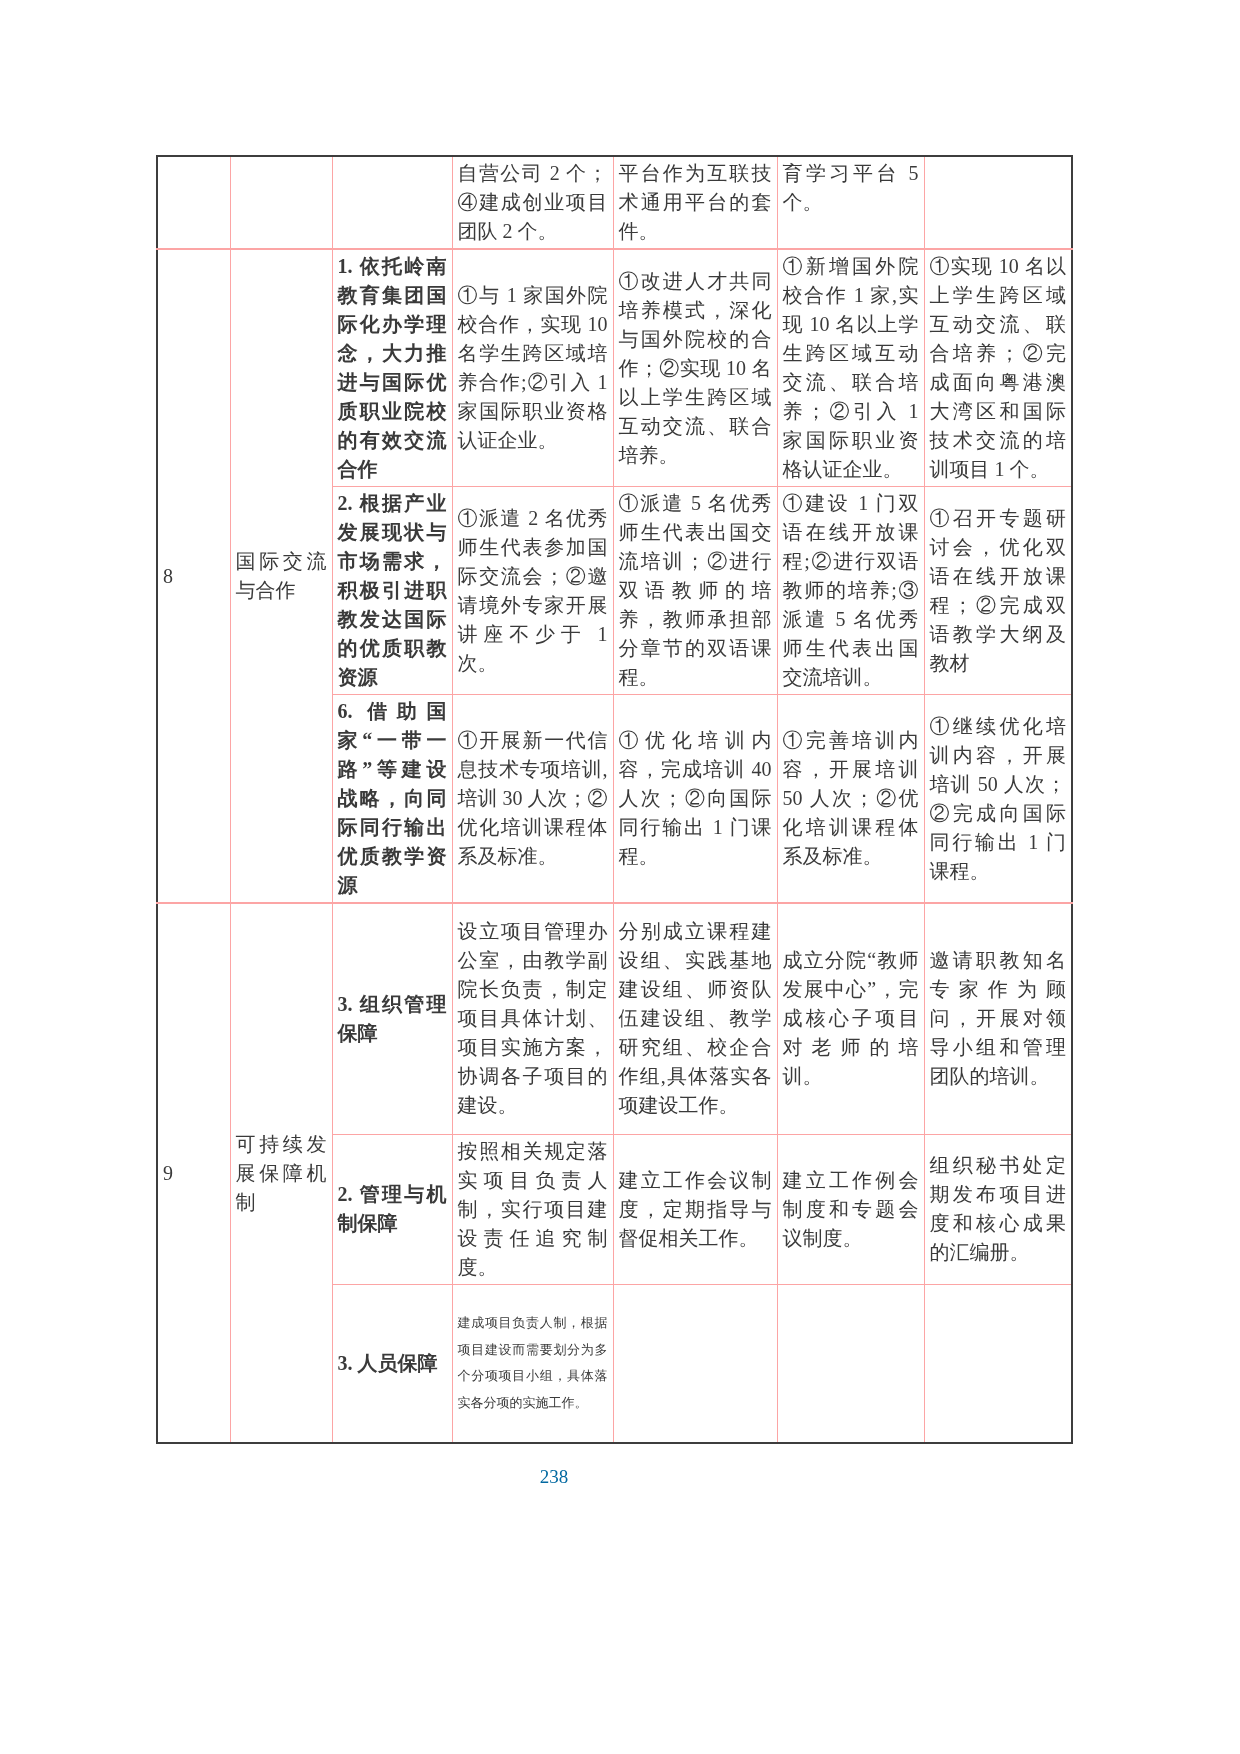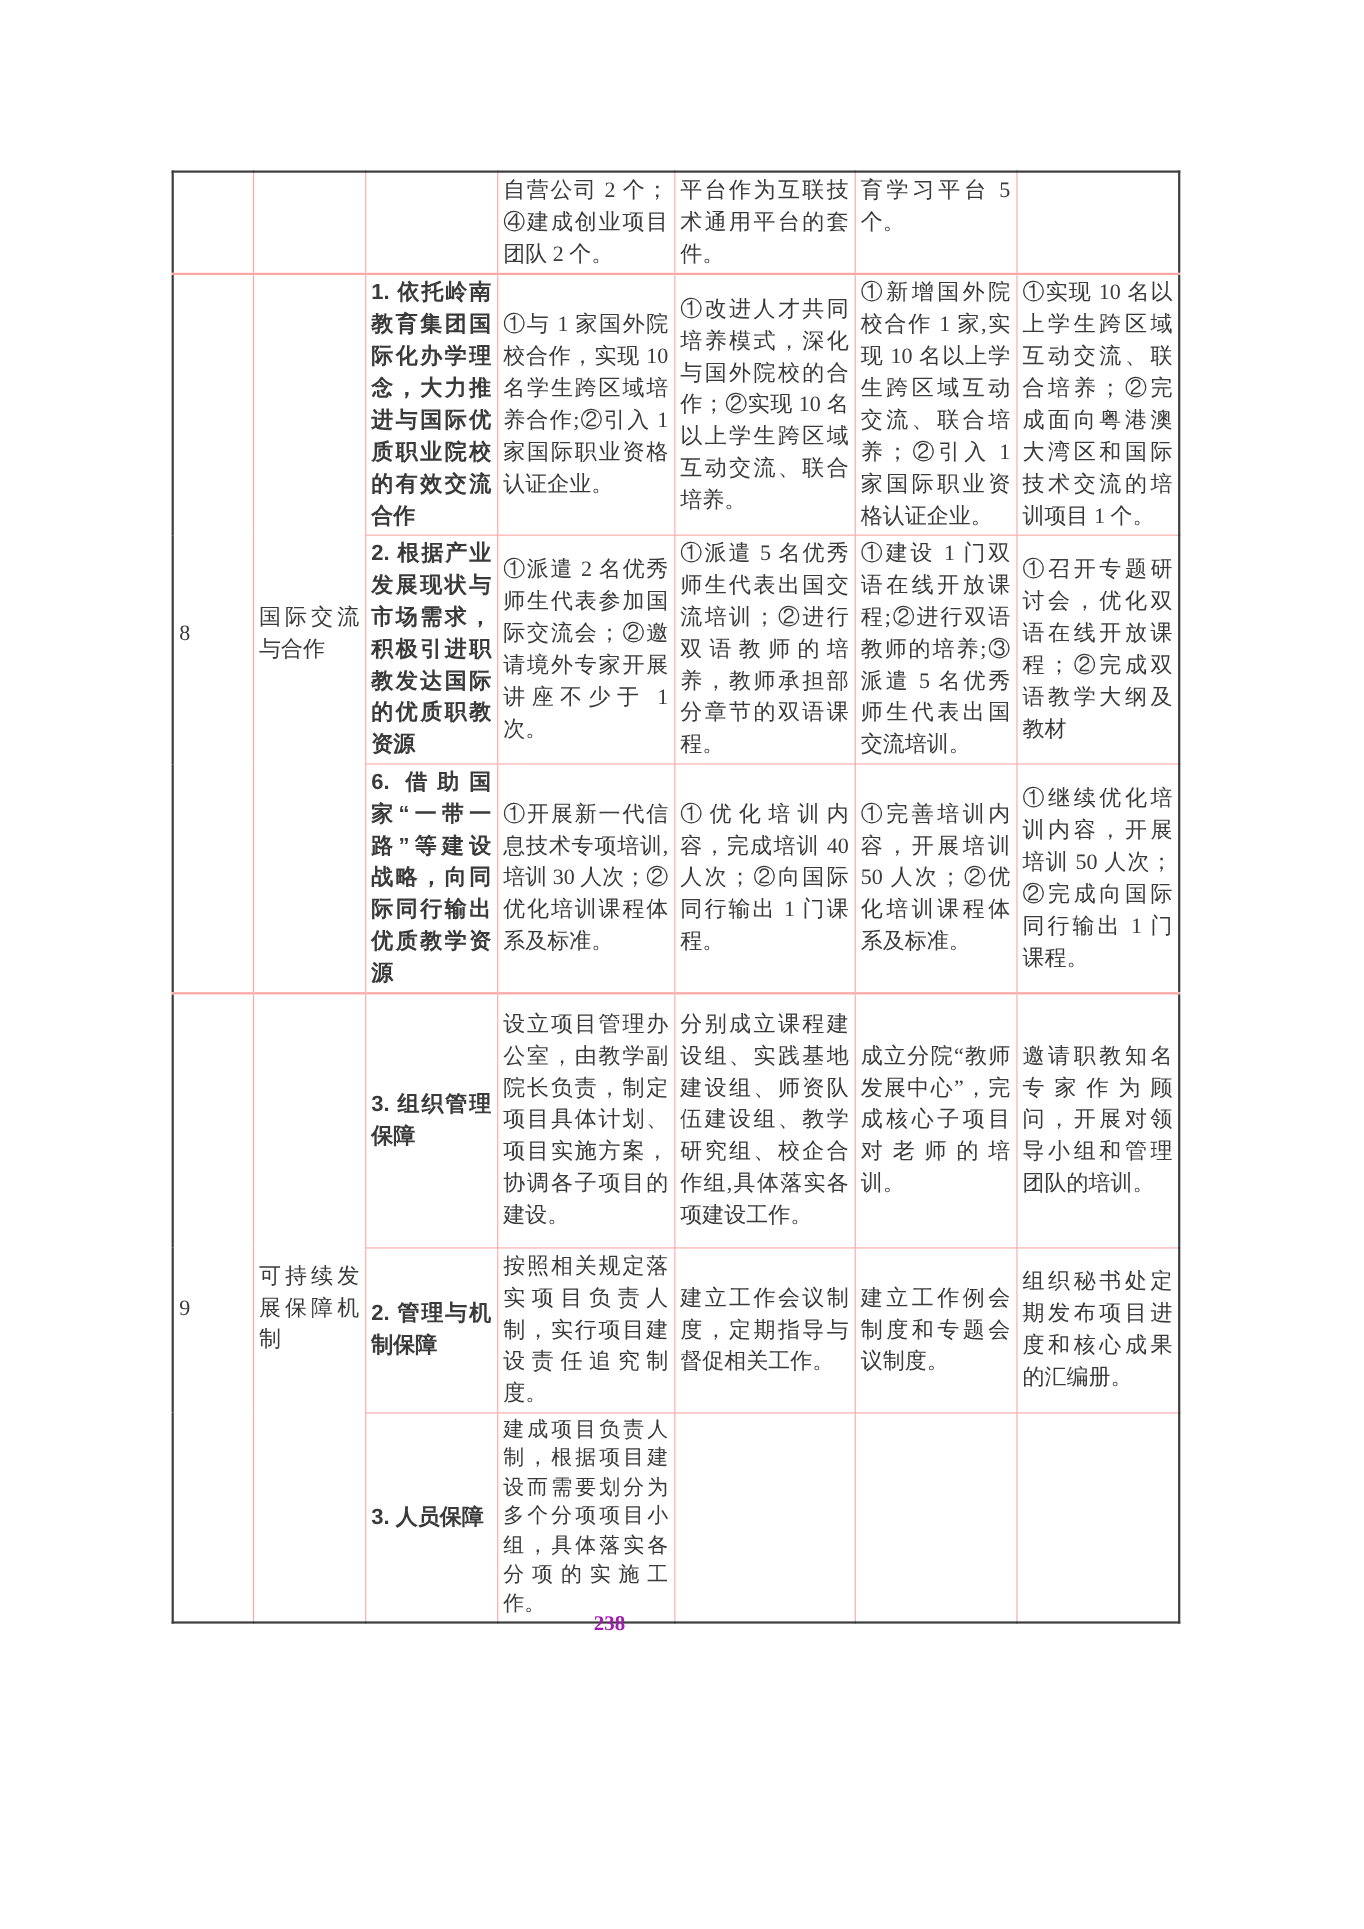--- a/index.html
+++ b/index.html
@@ -42,48 +42,47 @@
   td.c-num {
     text-align: center;
     font-size: 21px;
     color: #222;
   }
   td.c-cat {
     text-align: center;
     color: #222;
   }
   td.c-task {
-    font-family: Liberation Sans, sans-serif;
+    font-family: Liberation Serif, serif;
     font-weight: bold;
     color: #0d0d0d;
     font-size: 20px;
     line-height: 29px;
     text-align: justify;
     margin-top: 30px;
   }
   tr.r-carry td { vertical-align: top; }
   tr.r-93 td.c-cell {
-    font-size: 19px;
+    font-size: 13px;
     line-height: 26.5px;
   }
   .h83  { height: 83px; }
   .h230 { height: 230px; }
   .h205 { height: 205px; }
   .h204 { height: 204px; }
   .h231 { height: 231px; }
   .h145 { height: 145px; }
   .h159 { height: 159px; }
   .page-number {
     position: absolute;
     top: 1466px;
     left: 554px;
     transform: translateX(-50%);
     font-size: 19px;
-    color: #a21caf;
-    font-weight: bold;
+    color: #0369a1;
   }
 </style>
 </head>
 <body>
 
 <div class="page">
 
   <table class="doc-table">
     <colgroup>
       <col style="width:73px">

